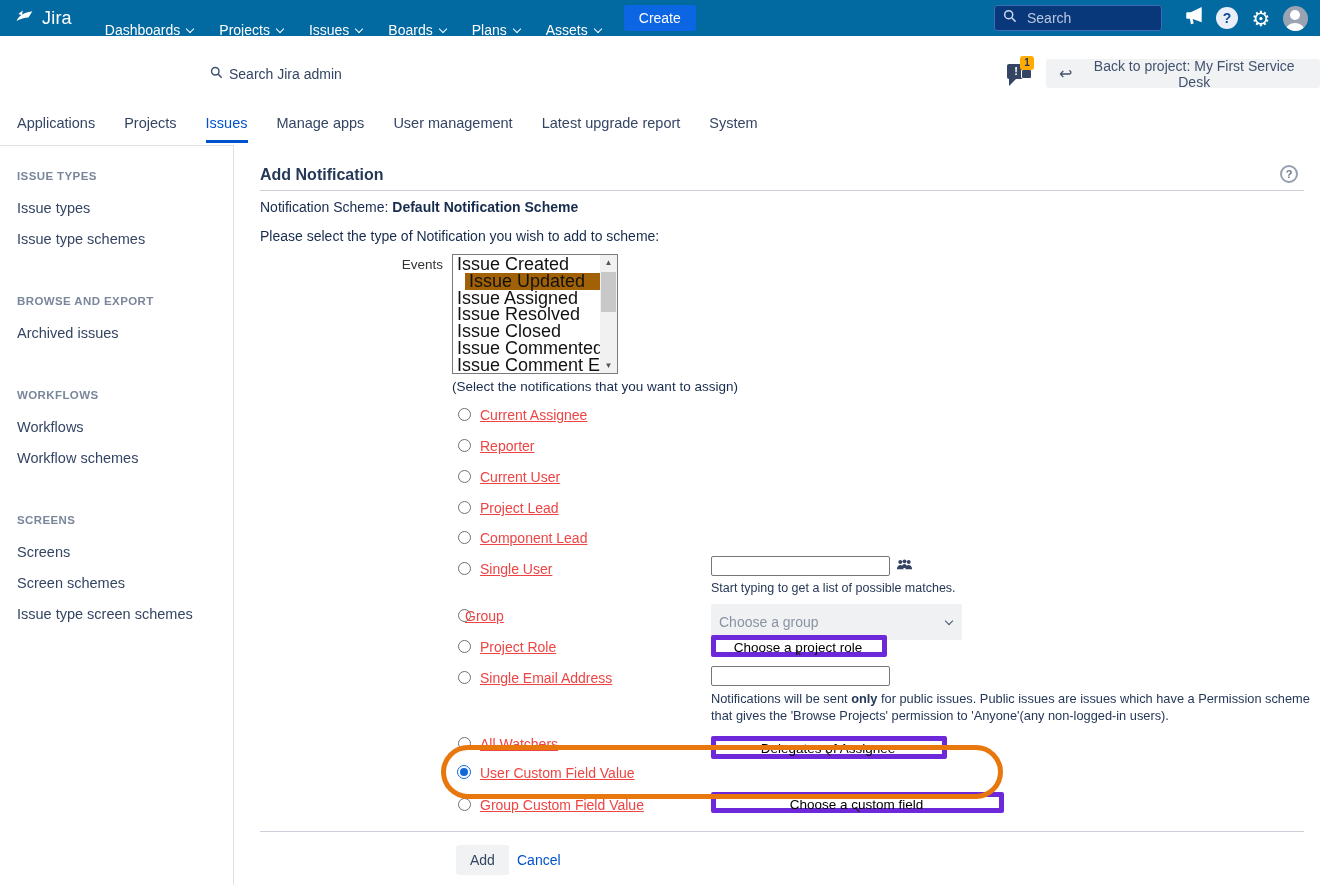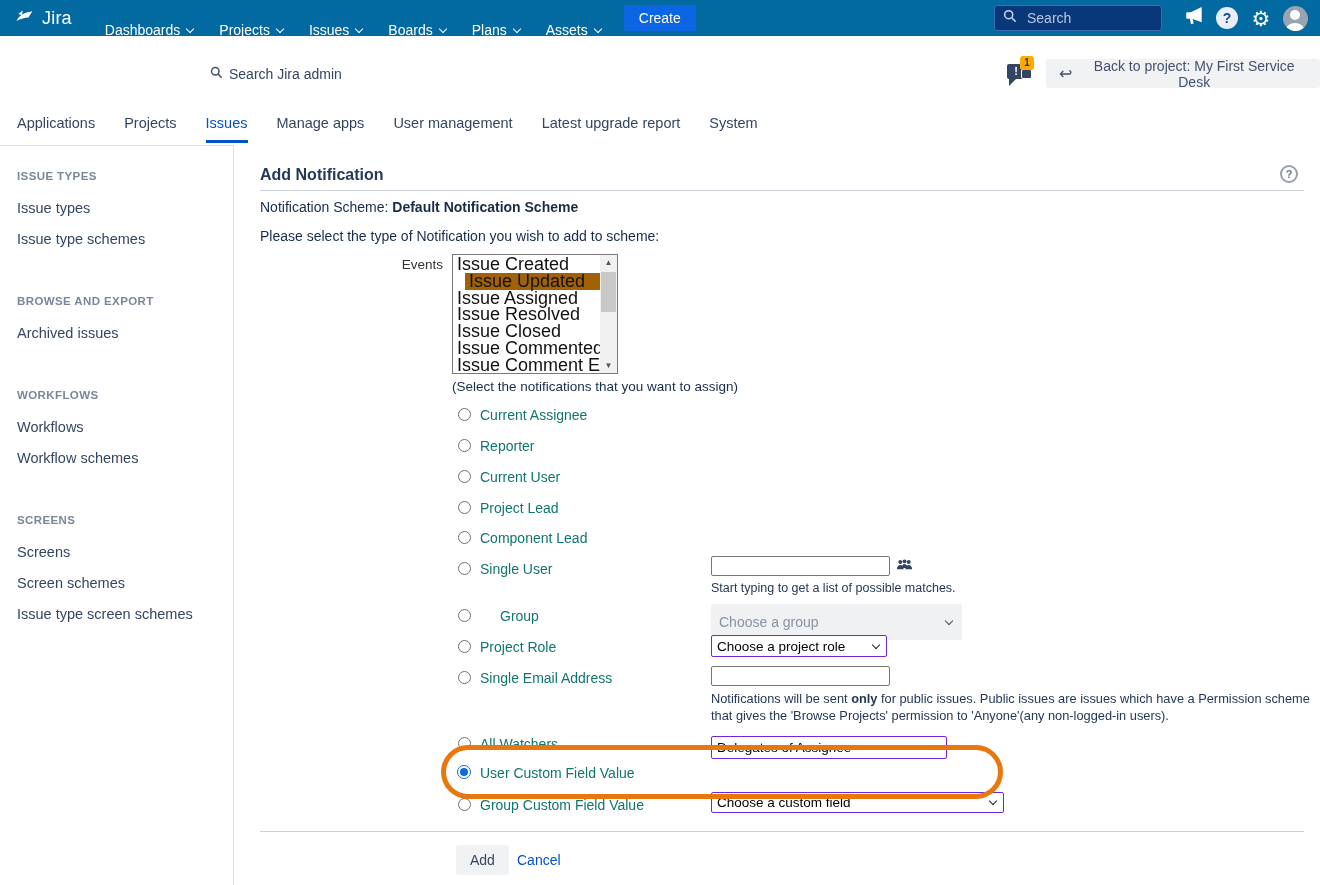--- a/index.html
+++ b/index.html
@@ -81,30 +81,30 @@
   .lb-opt.selected { background:#a16207;margin-left:12px; }
   .lb-scroll { position:absolute; right:0; top:0; bottom:0; width:17px; background:#f1f1f1; }
   .lb-arrow { position:absolute; left:0; width:17px; height:15px; font-size:8px; color:#555; text-align:center; line-height:15px; cursor:pointer; }
   .lb-arrow.up { top:0; } .lb-arrow.down { bottom:0; }
   .lb-thumb { position:absolute; left:1px; top:17px; width:15px; height:40px; background:#c8c8c8; cursor:pointer; }
   .events-hint { position:absolute; left:452px; top:379px; font-size:13.5px; color:#172b4d; }
 
   .radio { position:absolute; width:13px; height:13px; border:1px solid #717171; border-radius:50%; background:#fff; cursor:pointer; }
   .radio.checked { width:14px; height:14px; border:1.5px solid #1069d9; }
   .radio.checked::after { content:""; position:absolute; inset:2px; border-radius:50%; background:#1069d9; }
-  .opt-label { position:absolute; font-size:14px; color:#0f766e; cursor:default; }
+  .opt-label { position:absolute; font-size:14px; color:#ef4444; cursor:default;text-decoration:underline; }
 
   .tinput { position:absolute; width:179px; height:20px; border:1px solid #767676; border-radius:2px;
             background:#fff; font-family:inherit; font-size:13px; padding:0 4px; }
   .hint { position:absolute; font-size:12.5px; color:#253858; }
   .email-note { position:absolute; left:711px; top:690px; width:601px; font-size:12.8px; line-height:17px; color:#253858; }
 
-  .nselect { position:absolute; border:1px solid #6d28d9; border-radius:2px; background:#fff; font-size:13.5px;
+  .nselect { position:absolute; border:5px solid #6d28d9; border-radius:2px; background:#fff; font-size:13.5px;
              color:#000; display:flex; align-items:center; justify-content:space-between;
-             padding:0 7px 0 5px; cursor:pointer; }
+             padding:0 7px 0 5px; cursor:pointer;flex-direction:column; }
   .nselect .chev { border-color:#222; width:6px; height:6px; }
   .gselect { position:absolute; background:#f0f1f2; border:none; border-radius:2px; font-size:14px;
              color:#8993a4; display:flex; align-items:center; justify-content:space-between;
              padding:0 10px 0 8px; cursor:pointer; }
   .gselect .chev { border-color:#42526e; }
 
   .annotation { position:absolute; left:441px; top:745px; width:562px; height:54px; border:5px solid #e8770e;
                 border-radius:30px; pointer-events:none; }
 
   .add-btn { position:absolute; left:456px; top:845px; height:30px; padding:0 14px; background:#f1f2f4;
@@ -294,21 +294,21 @@
           <circle cx="5" cy="4.5" r="2.3"></circle>
           <circle cx="10" cy="3.7" r="2.3"></circle>
           <circle cx="15" cy="4.5" r="2.3"></circle>
           <path d="M1 13c0-3 2-5 4-5s4 2 4 5zM6.5 11.5c.4-3 1.8-4.6 3.5-4.6s3.1 1.6 3.5 4.6zM11 13c0-3 2-5 4-5s4 2 4 5z"></path>
         </g>
       </svg>
   </span>
   <div class="hint" style="left:711px;top:581px">Start typing to get a list of possible matches.</div>
 
   <span class="radio" style="left:458px;top:609px"></span>
-  <span class="opt-label" style="left:500px;top:608px">Group</span>
+  <span class="opt-label" style="left:465px;top:608px">Group</span>
   <div class="gselect" style="left:711px;top:604px;width:251px;height:36px">
     <span>Choose a group</span>
     <span class="chev"></span>
   </div>
 
   <span class="radio" style="left:458px;top:640px"></span>
   <span class="opt-label" style="left:480px;top:639px">Project Role</span>
   <div class="nselect" style="left:711px;top:635px;width:176px;height:22px">
     <span>Choose a project role</span>
     <span class="chev"></span>

